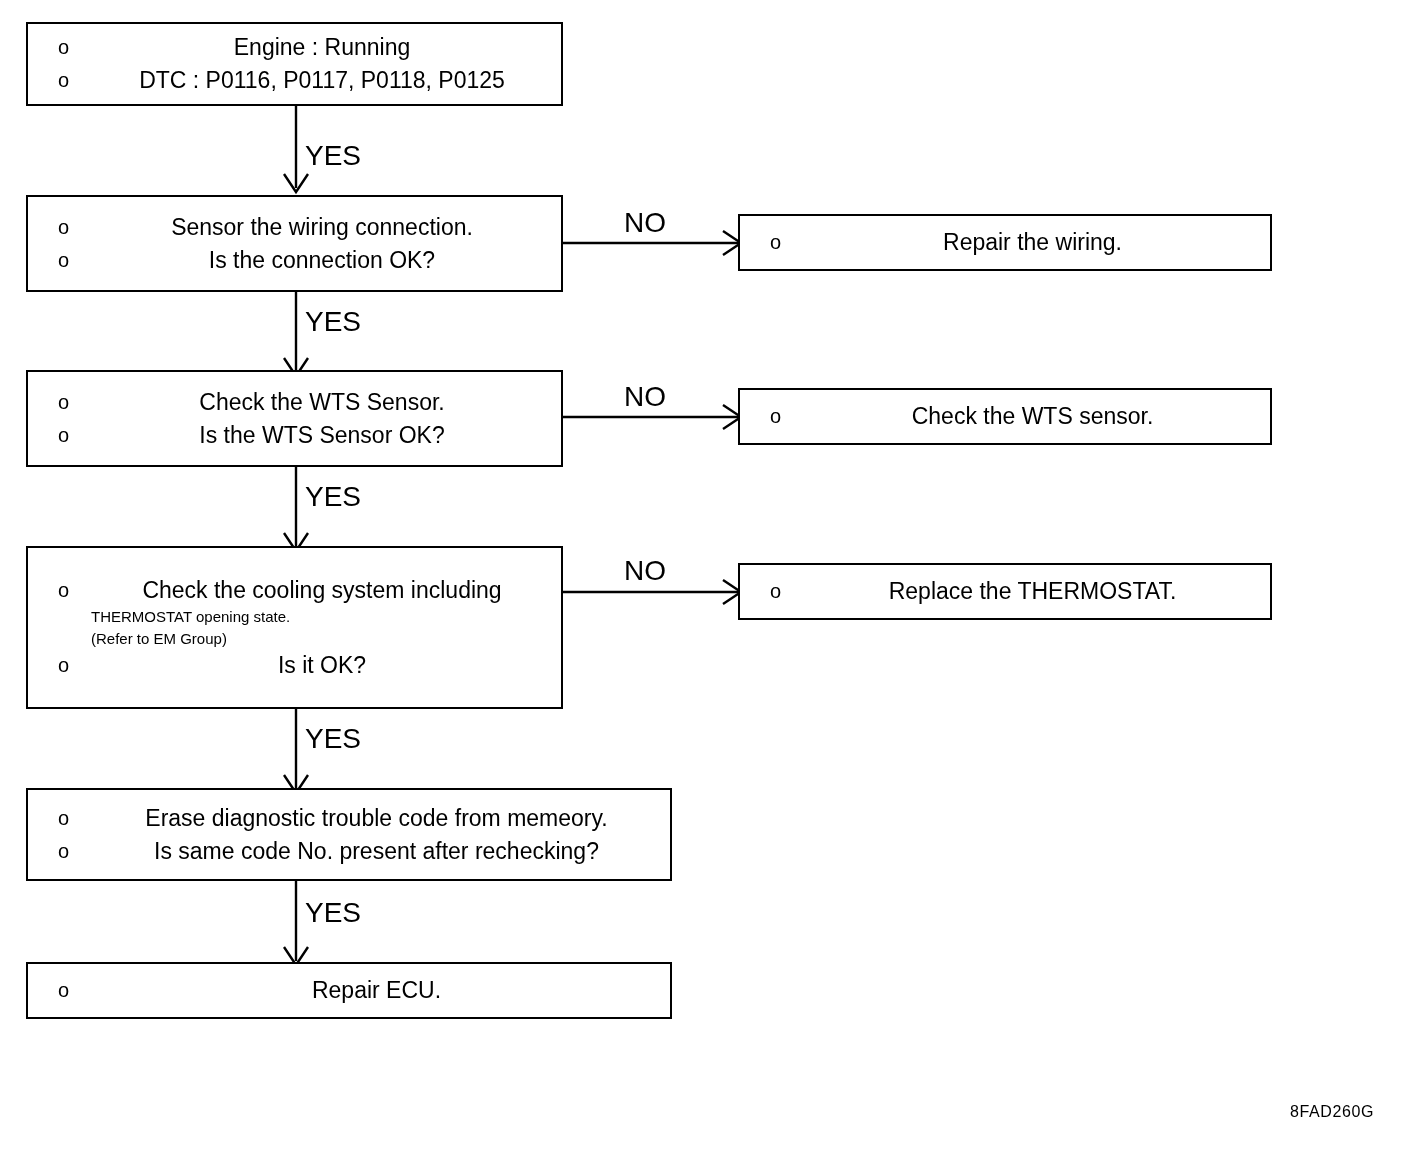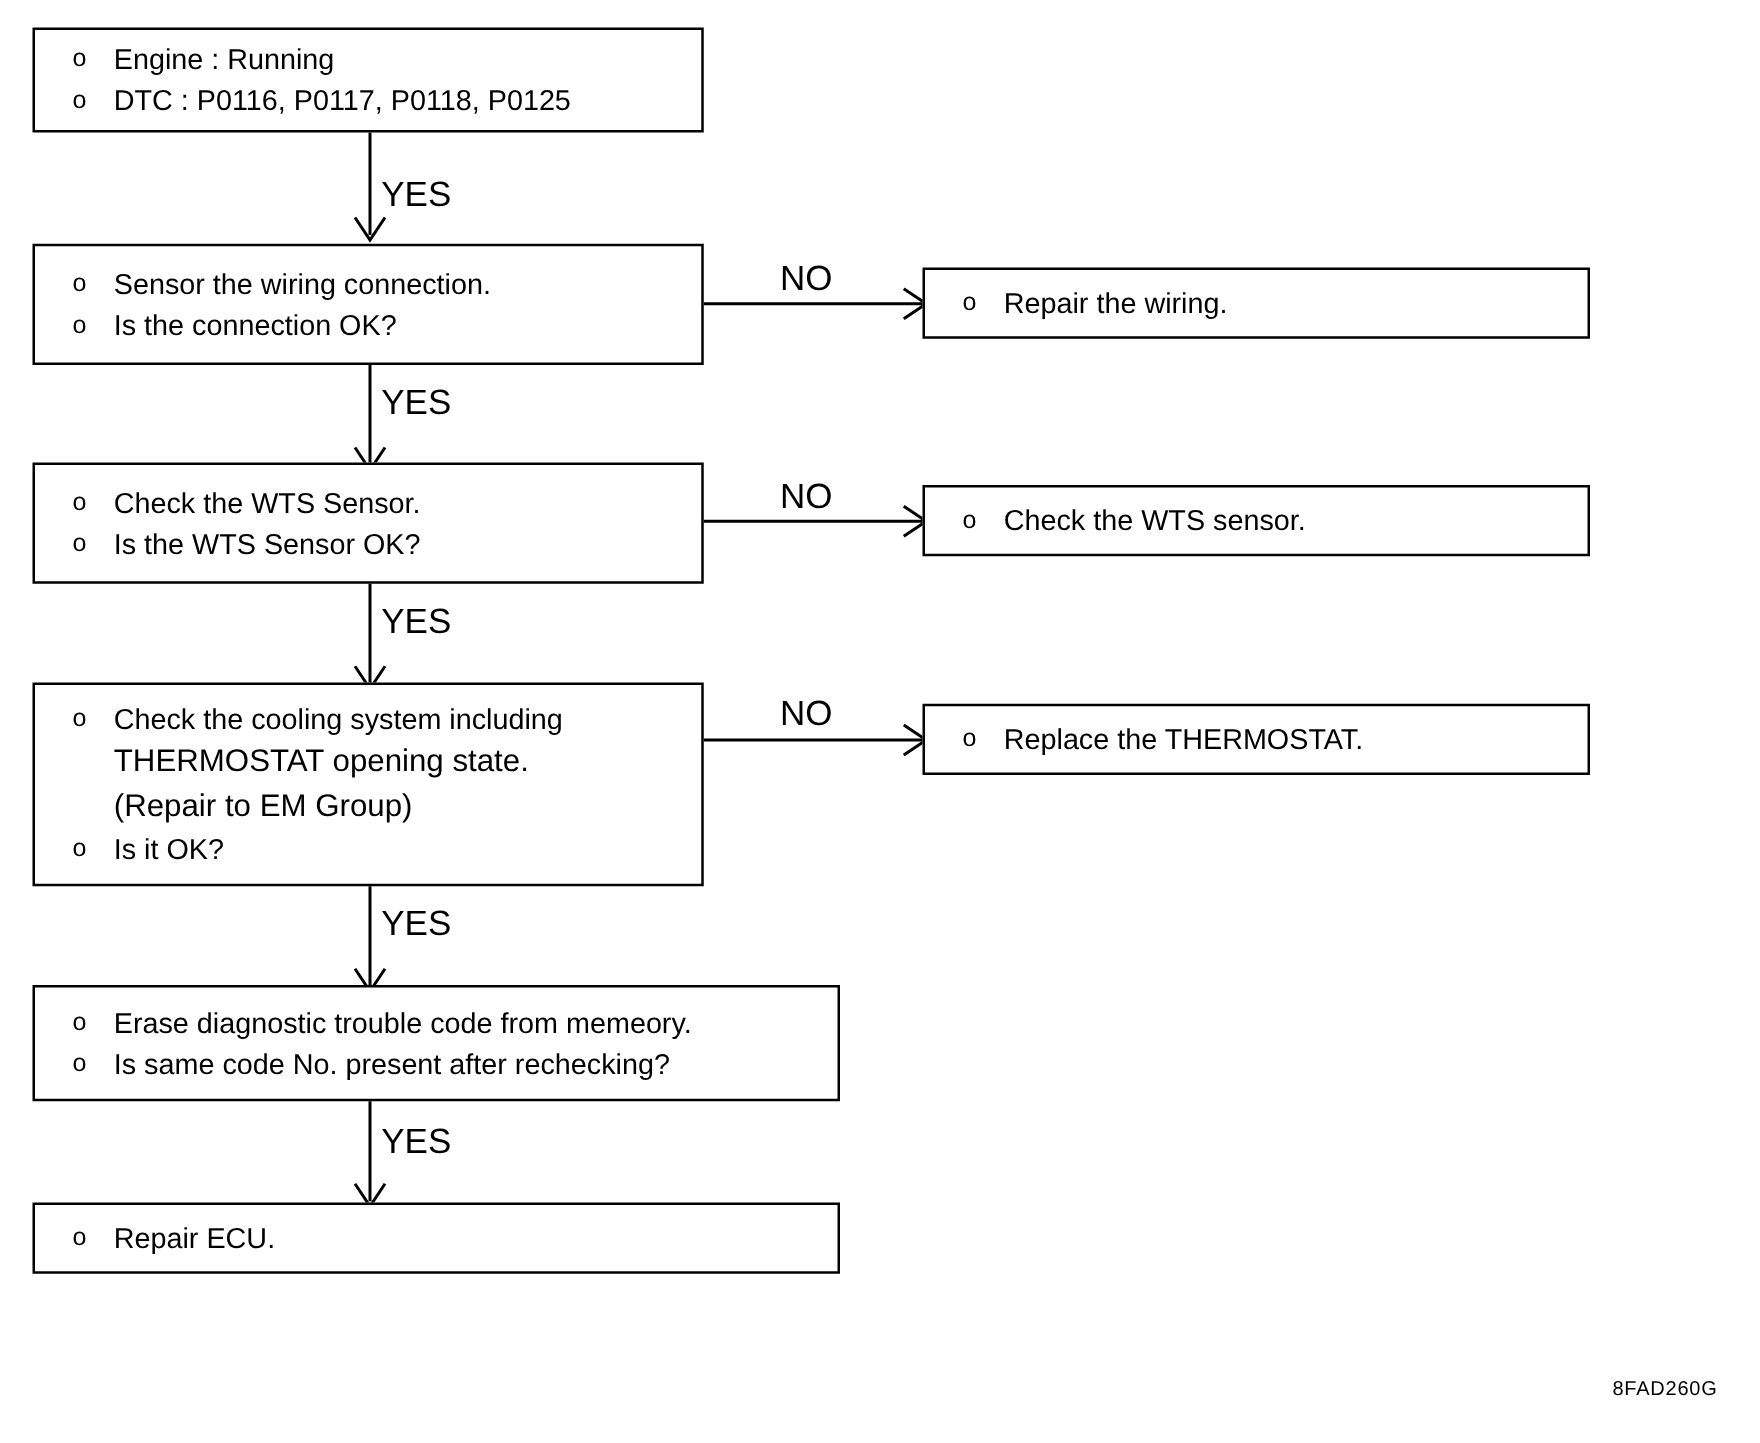--- a/index.html
+++ b/index.html
@@ -41,25 +41,26 @@
     white-space: nowrap;
   }
   .bullet-mark {
     width: 33px;
     flex: 0 0 33px;
     font-size: 20px;
     line-height: 1.60;
   }
   .bullet-text {
     flex: 1 1 auto;
+    text-align: center;
   }
   .cont-line {
     padding-left: 33px;
     line-height: 1.42;
-    font-size: 25px;
+    font-size: 15px;
     white-space: nowrap;
   }
   .edge-label {
     position: absolute;
     font-size: 28px;
     line-height: 1;
     white-space: nowrap;
   }
   .conn {
     position: absolute;
@@ -175,21 +176,21 @@
   </svg>
   <div class="edge-label" style="left:305px; top:483px;">YES</div>
 
   <div class="node" style="left:26px; top:546px; width:537px; height:163px;">
     <div class="node-body">
       <div class="bullet-line">
         <span class="bullet-mark">o</span>
         <span class="bullet-text">Check the cooling system including</span>
       </div>
       <div class="cont-line">THERMOSTAT opening state.</div>
-      <div class="cont-line">(Repair to EM Group)</div>
+      <div class="cont-line">(Refer to EM Group)</div>
       <div class="bullet-line">
         <span class="bullet-mark">o</span>
         <span class="bullet-text">Is it OK?</span>
       </div>
     </div>
   </div>
 
   <svg class="conn" style="left:563px; top:577px; width:180px; height:30px;" viewBox="0 0 180 30">
     <line x1="0" y1="15" x2="176" y2="15"></line>
     <path class="arrowhead" d="M 160 3 L 178 15 L 160 27"></path>

